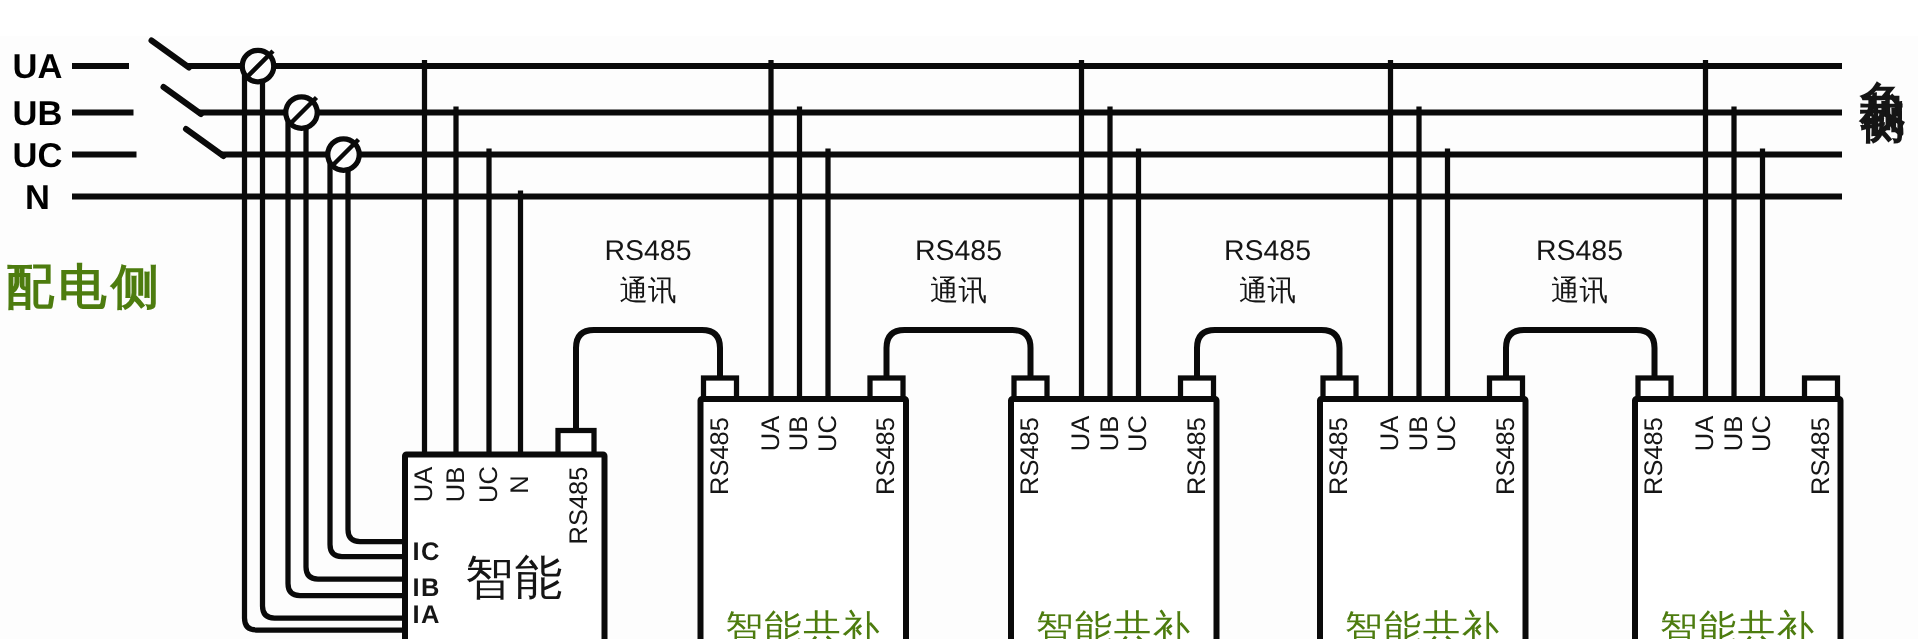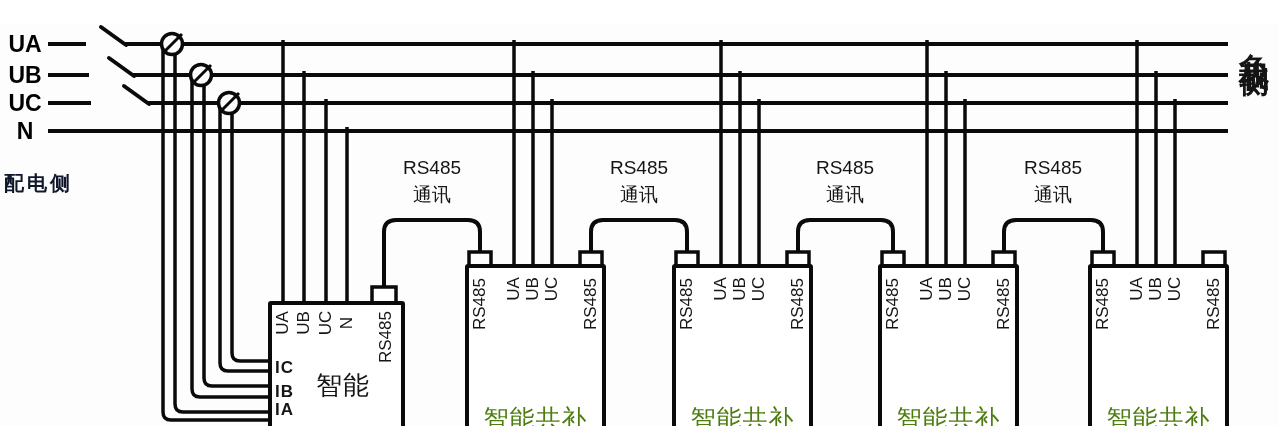--- a/index.html
+++ b/index.html
@@ -5,22 +5,22 @@
   html,body{margin:0;padding:0;background:#ffffff;}
   .stage{
     position:relative;width:1279px;height:426px;background:#fdfdfd;
     overflow:hidden;font-family:"Liberation Sans",sans-serif;color:#111;margin-top:24px;
   }
   .stage svg{position:absolute;left:0;top:0;z-index:0;}
   
   .bl{position:absolute;left:2px;width:46px;text-align:center;
       font-weight:bold;font-size:23px;line-height:24px;color:#000;z-index:2;}
   
-  .supply{position:absolute;left:4px;top:146px;font-size:20px;letter-spacing:3px;
-      font-weight:bold;color:#0f172a;z-index:2;white-space:nowrap;}
+  .supply{position:absolute;left:4px;top:146px;font-size:32px;letter-spacing:3px;
+      font-weight:bold;color:#4d7c0f;z-index:2;white-space:nowrap;}
   
   .load{position:absolute;left:1236px;top:5px;width:38px;height:130px;
       writing-mode:vertical-rl;text-orientation:upright;letter-spacing:7px;
       font-size:30px;font-weight:bold;color:#151515;z-index:2;}
   
   .comm{position:absolute;top:130px;width:120px;text-align:center;
       font-size:19px;line-height:27px;color:#151515;z-index:2;}
   
   .cbox{position:absolute;top:240px;width:133px;height:167px;
       border:4px solid #0a0a0a;border-radius:3px;background:#fff;z-index:1;}
@@ -29,21 +29,21 @@
   
   .vl{position:absolute;height:16px;line-height:16px;text-align:center;
       font-size:17px;color:#161616;transform:rotate(-90deg);white-space:nowrap;}
   .w64{width:64px;}
   .w34{width:34px;}
   
   .il{position:absolute;left:3px;width:42px;height:20px;line-height:20px;
       font-weight:bold;font-size:17px;letter-spacing:1px;color:#161616;}
   
   .ktitle{position:absolute;left:16px;width:110px;top:66px;text-align:center;
-      font-size:26px;line-height:29px;letter-spacing:1px;color:#151515;}
+      font-size:32px;line-height:29px;letter-spacing:1px;color:#151515;}
   .ctitle{position:absolute;left:0;width:133px;top:134px;text-align:center;
       font-size:25px;letter-spacing:1px;color:#4d7c0f;}
 </style>
 </head>
 <body>
 
 <div class="stage">
 
   <svg width="1279" height="426" viewBox="0 0 1279 426">
     <g stroke="#0a0a0a" fill="none">

